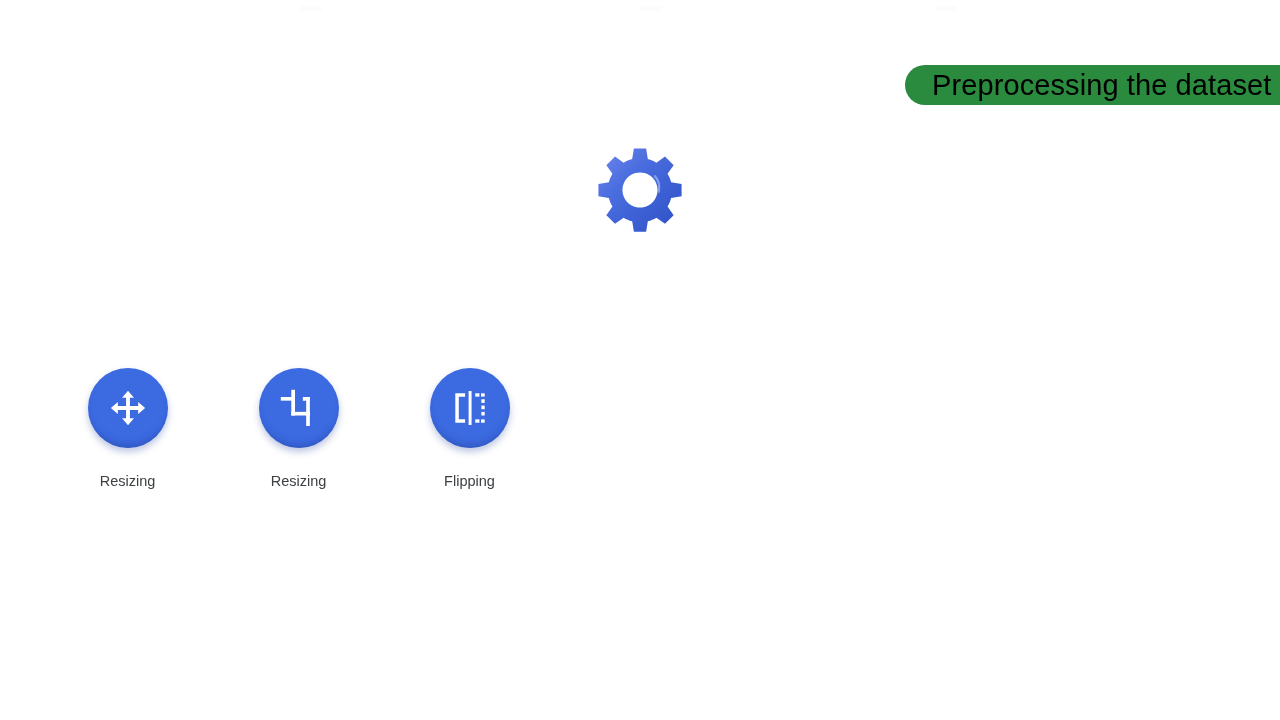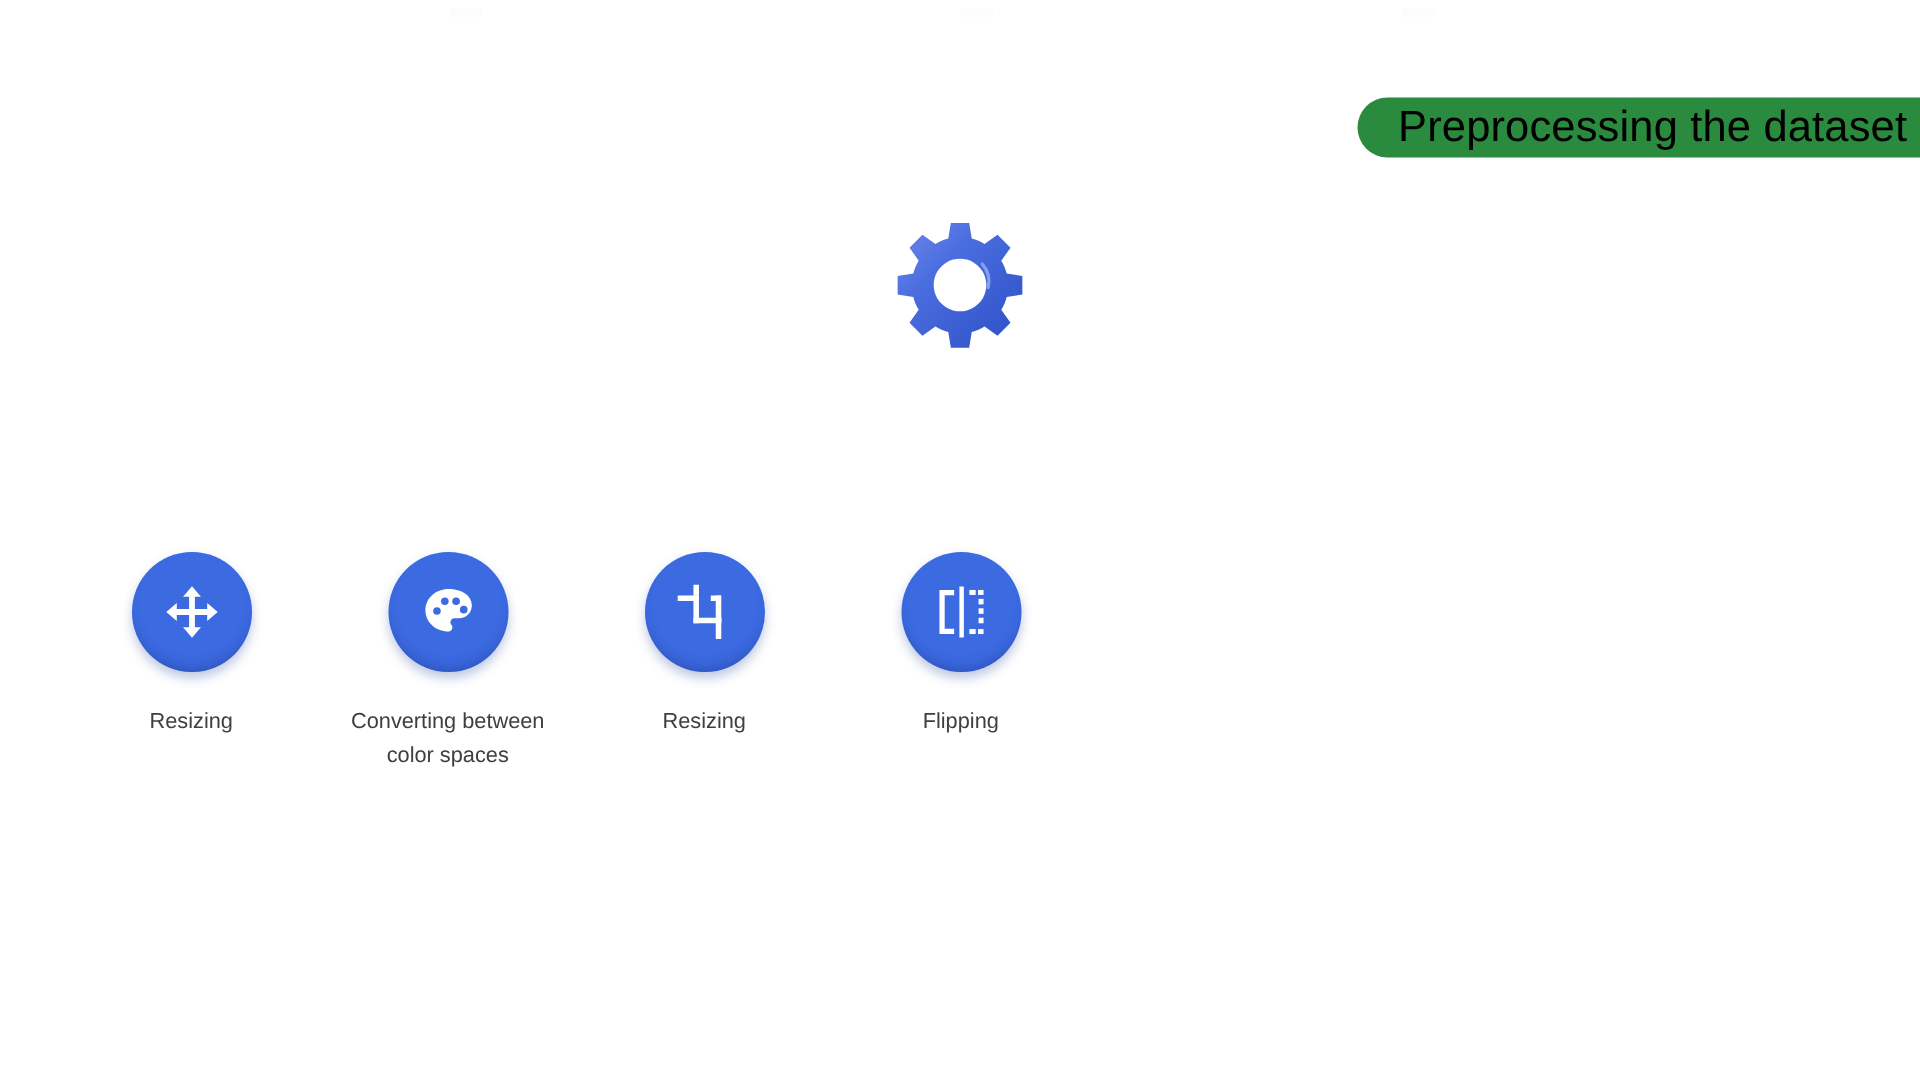--- a/index.html
+++ b/index.html
@@ -147,33 +147,20 @@
 
     <div class="item">
       <div class="icon-circle">
         <svg viewBox="0 0 24 24" xmlns="http://www.w3.org/2000/svg" aria-hidden="true">
           <path fill="#ffffff" d="M12 2.2 L15.4 6.2 H13.1 V10.9 H17.8 V8.6 L21.8 12 L17.8 15.4 V13.1 H13.1 V17.8 H15.4 L12 21.8 L8.6 17.8 H10.9 V13.1 H6.2 V15.4 L2.2 12 L6.2 8.6 V10.9 H10.9 V6.2 H8.6 Z"></path>
         </svg>
       </div>
       <div class="item-label">Resizing</div>
     </div>
 
-    <div class="item">
-      <div class="icon-circle">
-        <svg viewBox="0 0 24 24" xmlns="http://www.w3.org/2000/svg" aria-hidden="true">
-          <path fill="#ffffff" d="M12 3.2c-4.9 0-8.8 3.6-8.8 8.1 0 4.5 3.9 8.1 8.8 8.1 0.83 0 1.5-0.66 1.5-1.5 0-0.39-0.15-0.74-0.39-1.01-0.23-0.26-0.38-0.61-0.38-0.99 0-0.83 0.67-1.5 1.5-1.5h1.77c2.7 0 4.9-2.2 4.9-4.9 0-3.93-3.94-6.3-8.9-6.3z"></path>
-          <circle cx="7.6" cy="11.6" r="1.45" fill="#3c6ae1"></circle>
-          <circle cx="10.6" cy="7.9" r="1.45" fill="#3c6ae1"></circle>
-          <circle cx="14.9" cy="7.9" r="1.45" fill="#3c6ae1"></circle>
-          <circle cx="17.8" cy="11.1" r="1.45" fill="#3c6ae1"></circle>
-        </svg>
-      </div>
-      <div class="item-label">Converting between
-color spaces</div>
-    </div>
 
     <div class="item">
       <div class="icon-circle">
         <svg viewBox="0 0 24 24" xmlns="http://www.w3.org/2000/svg" aria-hidden="true">
           <path fill="#ffffff" d="M7.6 1.6h2.1v4.1H7.6z"></path>
           <path fill="#ffffff" d="M1.6 5.7h8.1v2.1H1.6z"></path>
           <path fill="#ffffff" d="M7.6 5.7h2.1v10.6H7.6z"></path>
           <path fill="#ffffff" d="M7.6 14.2h10.6v2.1H7.6z"></path>
           <path fill="#ffffff" d="M16.1 5.7h2.1v10.6h-2.1z"></path>
           <path fill="#ffffff" d="M14.2 5.7h3.9v2.1h-3.9z"></path>

